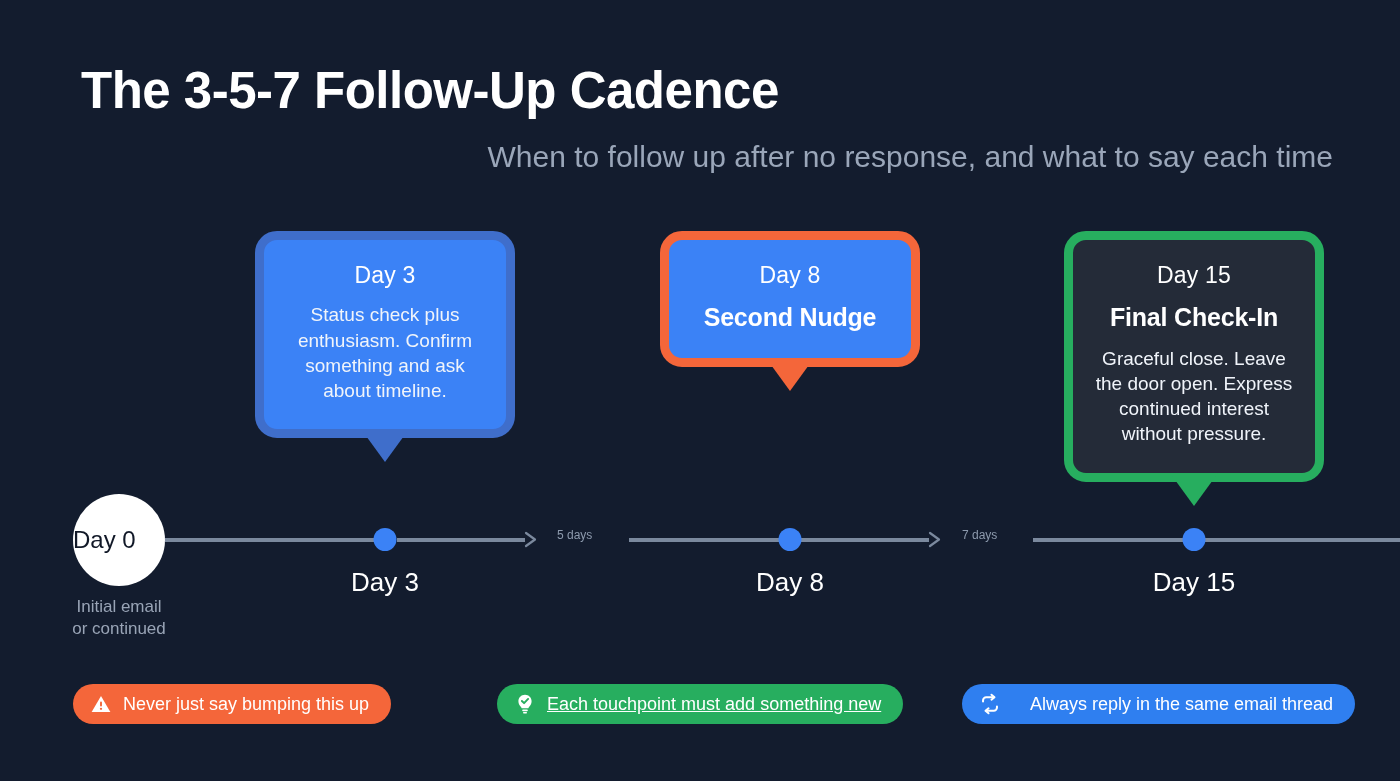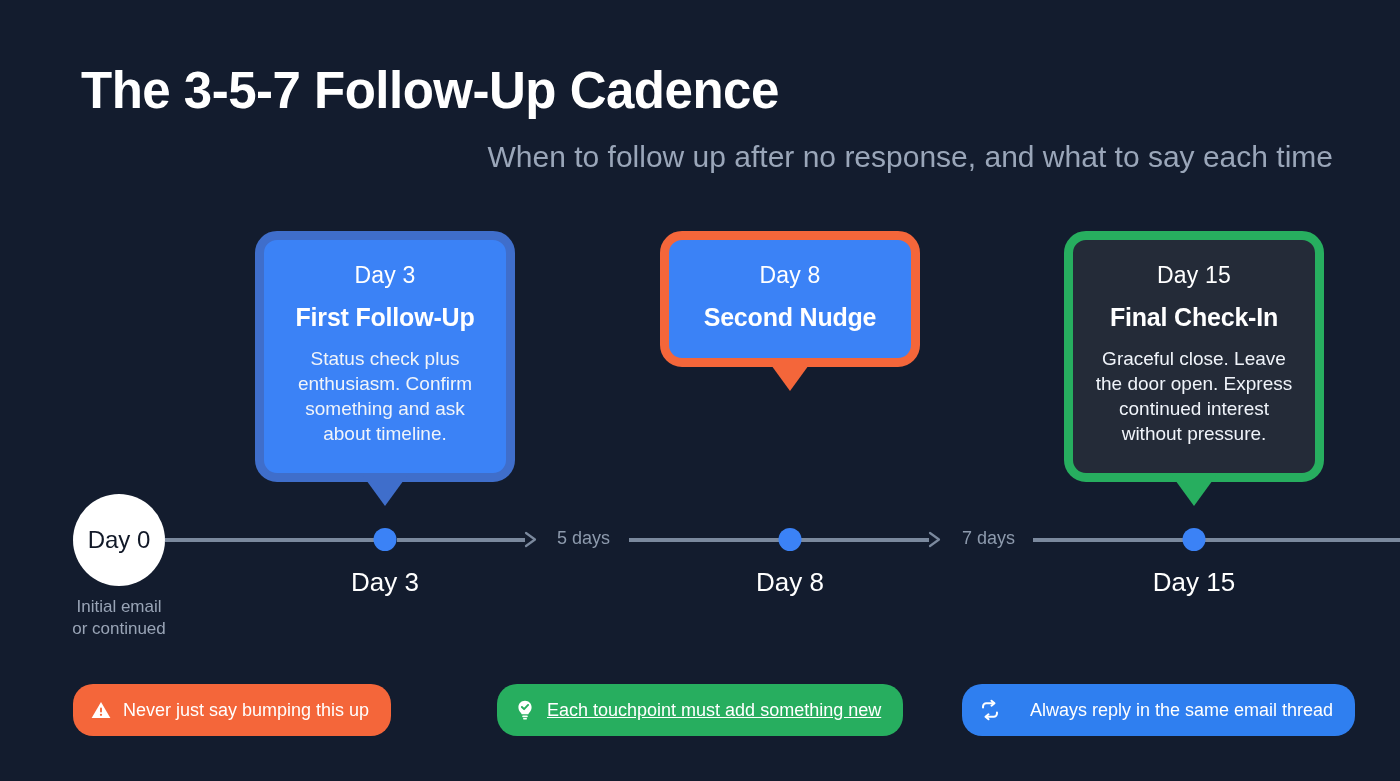--- a/index.html
+++ b/index.html
@@ -130,54 +130,54 @@
   #day0-circle {
     position: absolute;
     left: 73px;
     top: 494px;
     width: 92px;
     height: 92px;
     border-radius: 50%;
     background: #ffffff;
     display: flex;
     align-items: center;
-    justify-content: center;
+    justify-content: flex-start;
     font-size: 24px;
     color: #111827;
   }
   #day0-caption {
     position: absolute;
     left: 119px;
     top: 596px;
     transform: translateX(-50%);
     text-align: center;
     font-size: 17px;
     color: #99a4b6;
     line-height: 1.32;
     width: 160px;
   }
   .gap-label {
     position: absolute;
     top: 528px;
-    font-size: 18px;
+    font-size: 12px;
     color: #8d9aad;
     white-space: nowrap;
   }
   .arrow-head {
     position: absolute;
     top: 531px;
     width: 17px;
     height: 17px;
   }
 
   
   .pill {
     position: absolute;
     top: 684px;
-    height: 52px;
+    height: 40px;
     border-radius: 20px;
     display: flex;
     align-items: center;
     padding: 0 22px 0 17px;
     box-sizing: border-box;
     color: #ffffff;
     font-size: 18px;
     white-space: nowrap;
   }
   .pill .pill-icon {
@@ -194,21 +194,20 @@
 </head>
 <body style="background: rgb(19, 28, 46);">
 
 <div id="header">
   <div id="page-title">The 3-5-7 Follow-Up Cadence</div>
   <div id="page-subtitle">When to follow up after no response, and what to say each time</div>
 </div>
 
 <div class="card" id="card-0" style="background: rgb(59, 130, 246); border-color: rgb(63, 110, 203);">
   <div class="card-day">Day 3</div>
-  <div class="card-title">First Follow-Up</div>
   <div class="card-body">Status check plus enthusiasm. Confirm something and ask about timeline.</div>
   <div class="card-tail" style="border-top-color: rgb(63, 110, 203);"></div>
 </div>
 
 <div class="card" id="card-1" style="background: rgb(59, 130, 246); border-color: rgb(244, 102, 58);">
   <div class="card-day">Day 8</div>
   <div class="card-title">Second Nudge</div>
   <div class="card-tail" style="border-top-color: rgb(244, 102, 58);"></div>
 </div>
 

